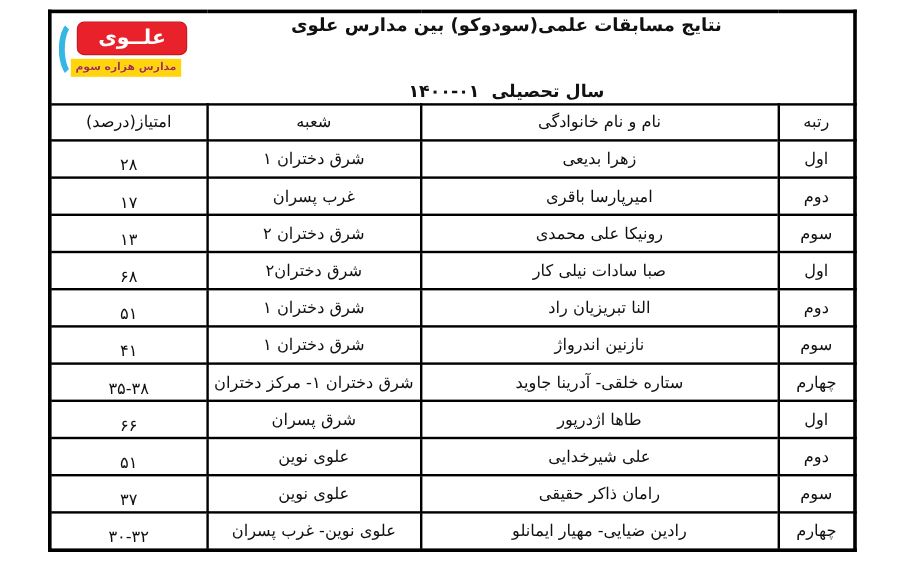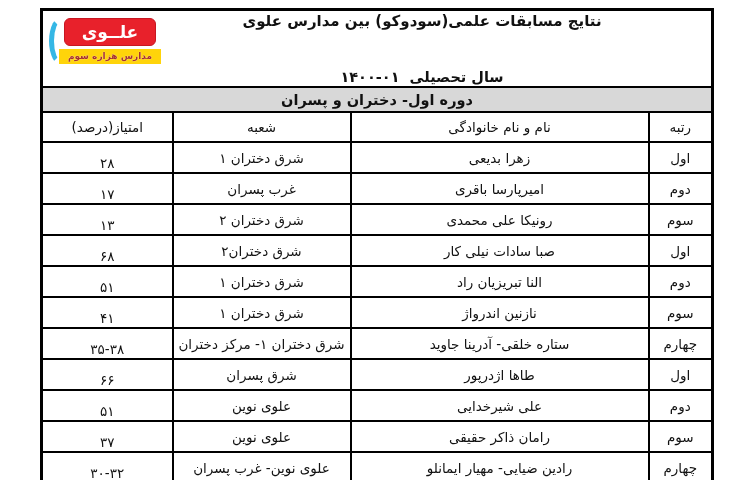--- a/index.html
+++ b/index.html
@@ -75,21 +75,21 @@
     border: 1px solid #c71722;
     color: #ffffff;
     font-size: 17px;
     font-weight: bold;
     line-height: 26px;
     text-align: center;
   }
   .logo-strip {
     position: absolute;
     left: 11px; top: 35px;
-    width: 102px; height: 15px;
+    width: 92px; height: 15px;
     background: #ffd40a;
     color: #a8322a;
     font-size: 9px;
     font-weight: bold;
     line-height: 15px;
     text-align: center;
     text-shadow: 0 0 1px #ffffff;
   }
   
   th.section-header {
@@ -139,23 +139,20 @@
         <div class="title-wrap">
           <div class="title-line1">نتایج مسابقات علمی(سودوکو) بین مدارس علوی</div>
           <div class="title-line2">
             <span>سال تحصیلی</span>
             <span class="year-value">۱۴۰۰-۰۱</span>
           </div>
         </div>
       </td>
     </tr>
 
-    <tr>
-      <th colspan="4" class="section-header">دوره اول- دختران و پسران</th>
-    </tr>
 
     <tr>
       <td class="col-header">رتبه</td>
       <td class="col-header">نام و نام خانوادگی</td>
       <td class="col-header">شعبه</td>
       <td class="col-header">امتیاز(درصد)</td>
     </tr>
 
     <tr class="data-row">
       <td>اول</td>

